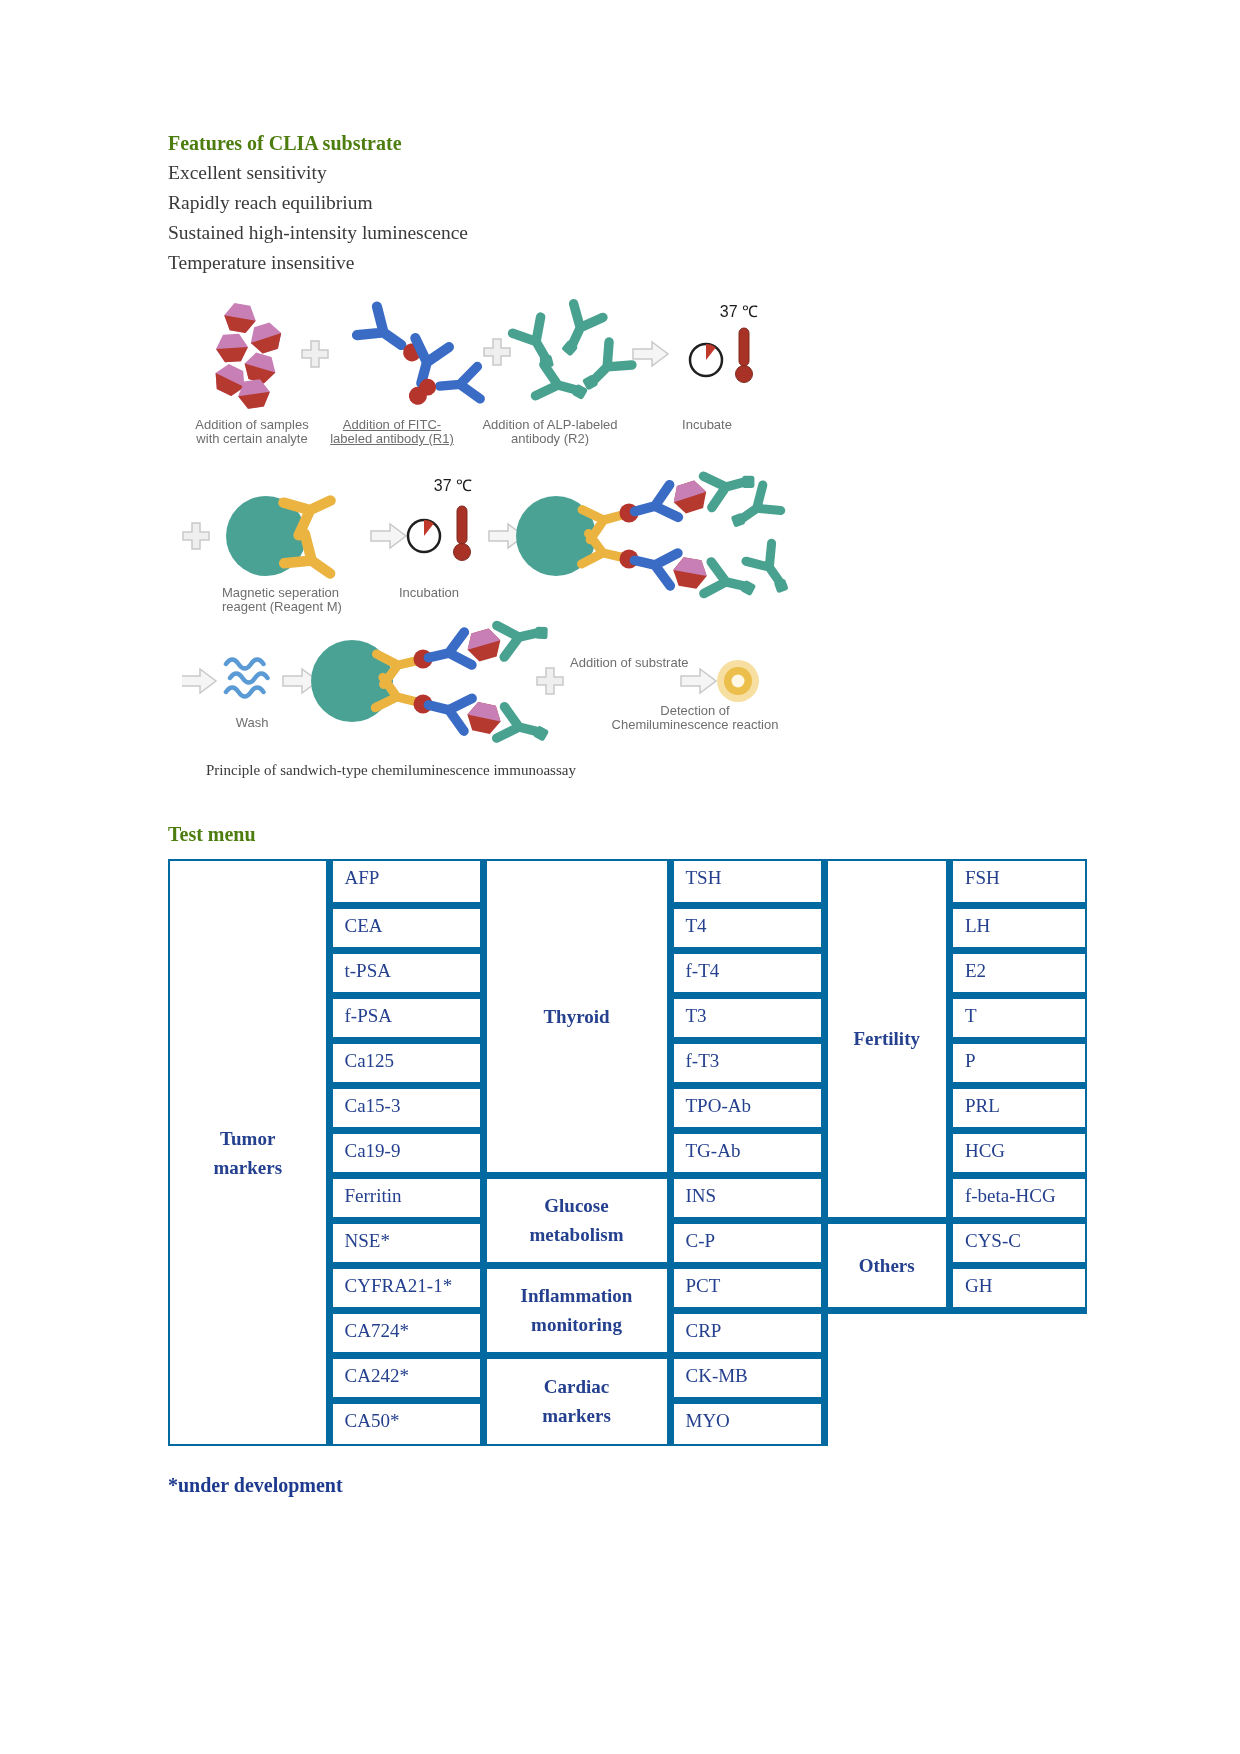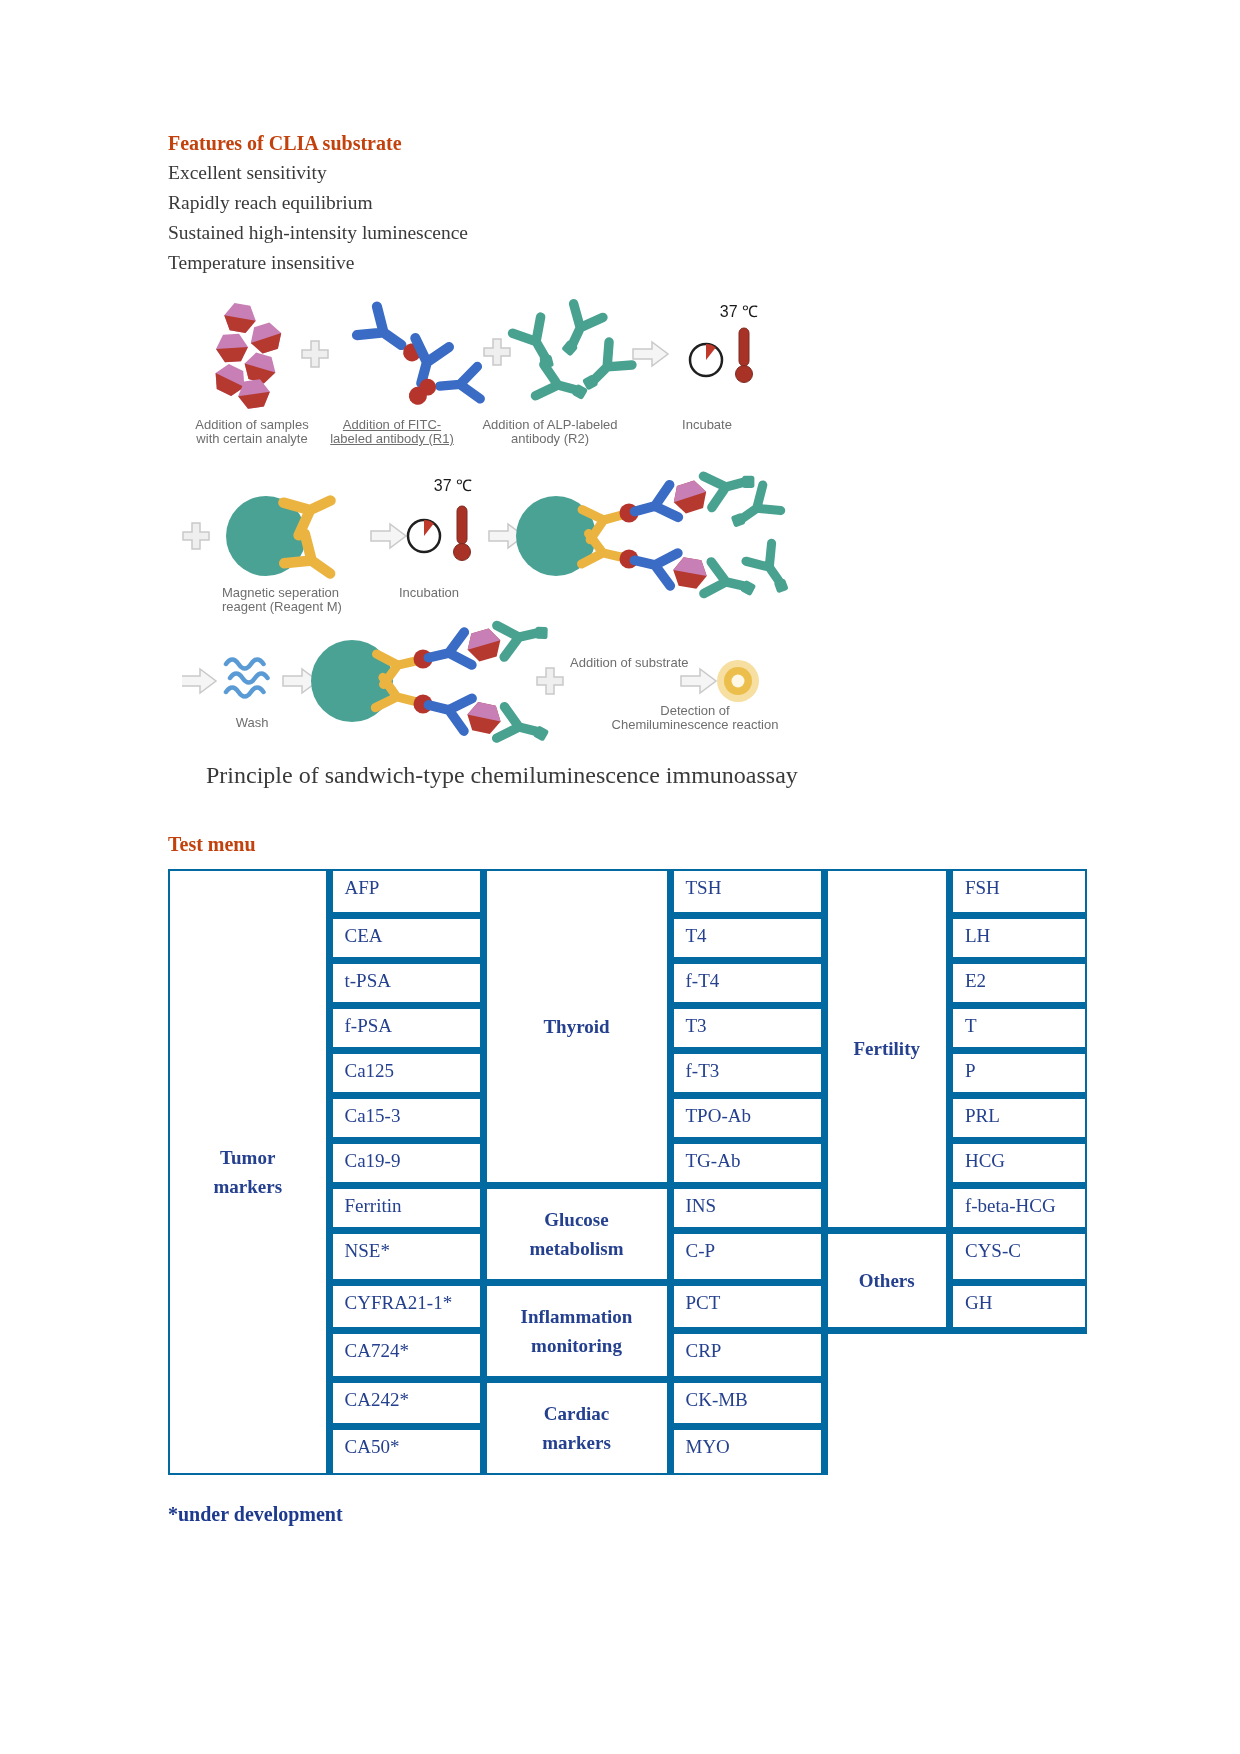--- a/index.html
+++ b/index.html
@@ -1,46 +1,46 @@
 <!DOCTYPE html>
 <html><head>
 <meta charset="utf-8">
 <style>
   html,body{margin:0;padding:0;background:#ffffff;}
   body{width:1240px;min-height:1754px;font-family:"Liberation Serif", serif;color:#3a3a3a;}
   .page{padding:128px 120px 60px 168px;}
 
-  .blue-heading{font-weight:bold;color:#c2410c;font-size:20px;line-height:30px;margin:0;}
+  .blue-heading{font-weight:bold;color:#4d7c0f;font-size:20px;line-height:30px;margin:0;}
   .feature-line{font-size:19.5px;line-height:30px;color:#3a3a3a;}
 
   
   .diagram{position:relative;width:660px;height:450px;margin:18px 0 0 14px;
            font-family:"Liberation Sans", sans-serif;}
   .diagram svg{position:absolute;left:0;top:0;}
   .dlabel{position:absolute;font-size:13px;line-height:14px;color:#6e6e6e;text-align:center;}
   .dlabel.left{text-align:left;}
   .dtemp{position:absolute;font-size:16px;color:#1a1a1a;text-align:right;font-weight:400;}
   .ab{fill:none;stroke-width:8;stroke-linecap:round;stroke-linejoin:round;}
   .ab-b{stroke:#3a6bc5}.ab-t{stroke:#49a190}.ab-y{stroke:#ebb440}
   .knob{fill:#49a190}
   .dot{fill:#b5342c}
   .gem1{fill:#c77fb5}.gem2{fill:#b5392e}
   .plus{fill:#efefef;stroke:#c9c9c9;stroke-width:1.5}
   .arrowsh{fill:#f5f5f5;stroke:#c9c9c9;stroke-width:1.5}
   .bead{fill:#4aa295}
-  .caption{font-size:24px;color:#3a3a3a;margin:16px 0 0 38px;}
+  .caption{font-size:15px;color:#3a3a3a;margin:16px 0 0 38px;}
 
   
   .tm-heading{margin-top:40px;}
   table.testmenu{border-collapse:collapse;table-layout:fixed;margin-top:10px;
                  font-size:19px;color:#24408e;}
   table.testmenu td{border:7px solid #0369a1;overflow:hidden;}
   table.testmenu tr{height:45px;}
   td.item{vertical-align:top;padding:6px 8px 0 12px;}
-  td.cat{vertical-align:middle;text-align:center;font-weight:bold;line-height:29px;padding:16px 26px;}
+  td.cat{vertical-align:middle;text-align:center;font-weight:bold;line-height:29px;padding:0 26px;}
   td.cat1{padding:0 18px;}
   .bt{border-top-width:2px !important}
   .bl{border-left-width:2px !important}
   .br{border-right-width:2px !important}
   .bb{border-bottom-width:2px !important}
   .footnote{font-weight:bold;color:#1e3a8f;font-size:20px;margin-top:28px;}
 </style>
 </head>
 <body>
 

